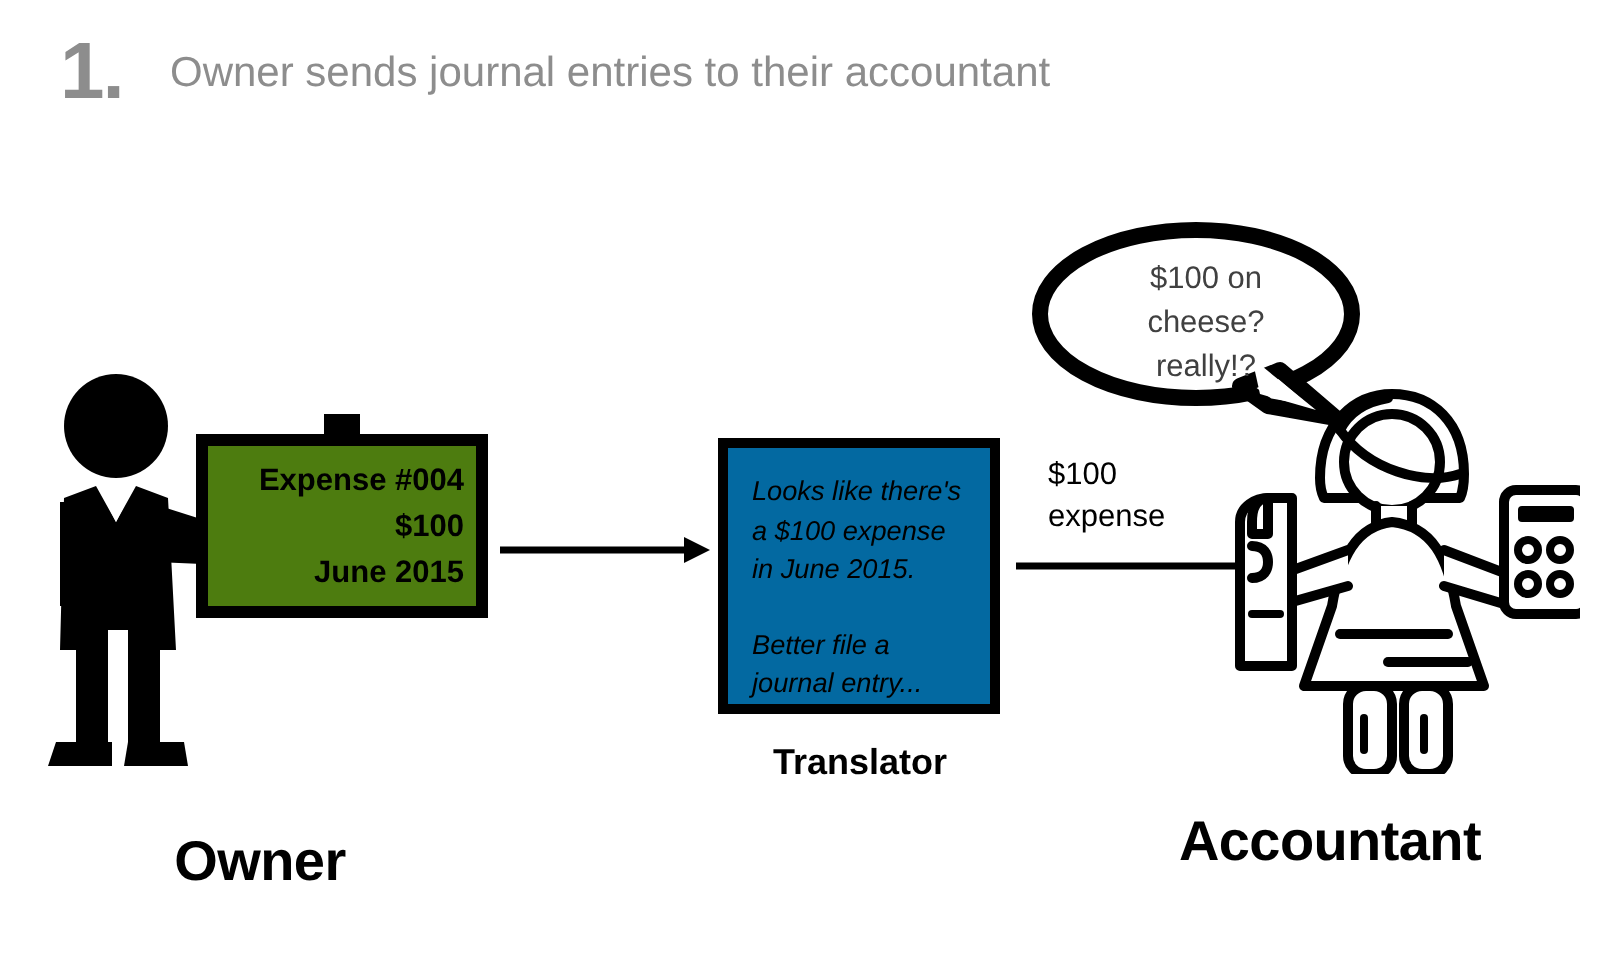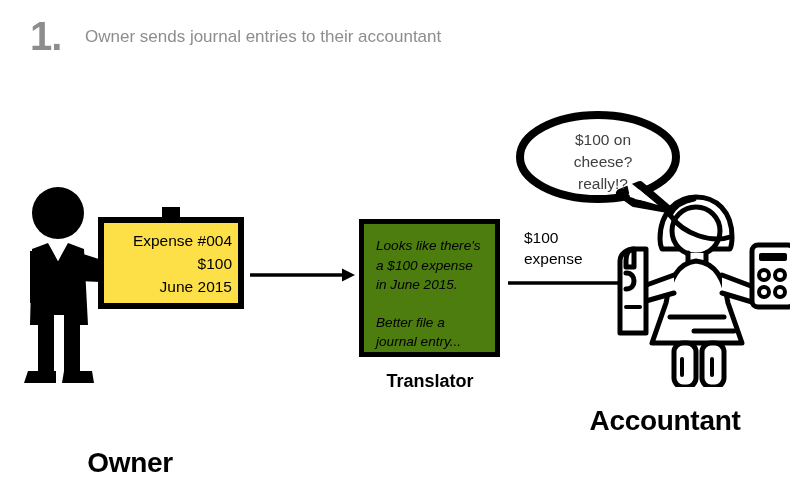--- a/index.html
+++ b/index.html
@@ -33,21 +33,21 @@
     color: #8d8d8d;
     letter-spacing: -1px;
     line-height: 1;
   }
   #heading-lines {
     position: absolute;
     left: 85px;
     top: 22px;
     width: 690px;
     color: #8d8d8d;
-    font-size: 17px;
+    font-size: 21px;
     line-height: 30px;
   }
   #heading-lines .hl-bold { font-weight: bold; color: #8a8a8a; }
   .heading-line { white-space: nowrap; }
 
   
   #stage {
     position: absolute;
     left: 0;
     top: 95px;
@@ -65,22 +65,23 @@
   }
 
   
   #expense-board {
     position: absolute;
     left: 98px;
     top: 122px;
     width: 146px;
     height: 92px;
     border: 6px solid #000;
-    background: #fde047;
+    background: #4d7c0f;
     box-sizing: border-box;
+    font-weight: bold;
   }
   #board-nub {
     position: absolute;
     left: 162px;
     top: 112px;
     width: 18px;
     height: 12px;
     background: #000;
   }
   #board-text {
@@ -103,21 +104,21 @@
   #arrow-translator-accountant { left: 508px; top: 180px; width: 128px; height: 16px; }
 
   
   #translator-box {
     position: absolute;
     left: 359px;
     top: 124px;
     width: 141px;
     height: 138px;
     border: 5px solid #000;
-    background: #4d7c0f;
+    background: #0369a1;
     box-sizing: border-box;
   }
   #translator-text {
     position: absolute;
     left: 12px;
     top: 12px;
     right: 8px;
     font-style: italic;
     font-size: 13.6px;
     line-height: 19.5px;
@@ -185,21 +186,20 @@
   #owner-label {
     position: absolute;
     left: 20px;
     top: 320px;
     width: 220px;
     text-align: center;
     font-size: 28px;
     font-weight: bold;
     color: #000;
     letter-spacing: -0.3px;
-    margin-top: 32px;
   }
   #accountant-label {
     position: absolute;
     left: 545px;
     top: 310px;
     width: 240px;
     text-align: center;
     font-size: 28px;
     font-weight: bold;
     color: #000;

